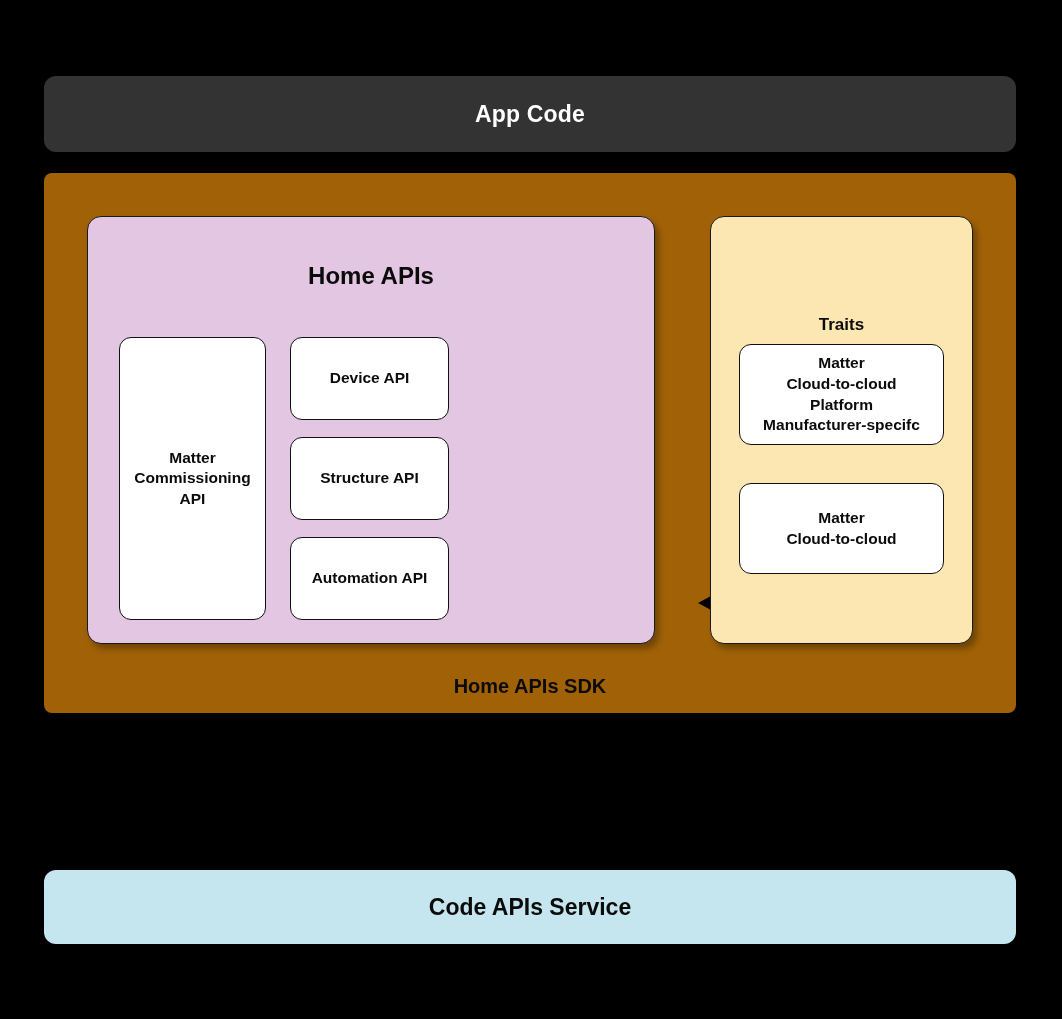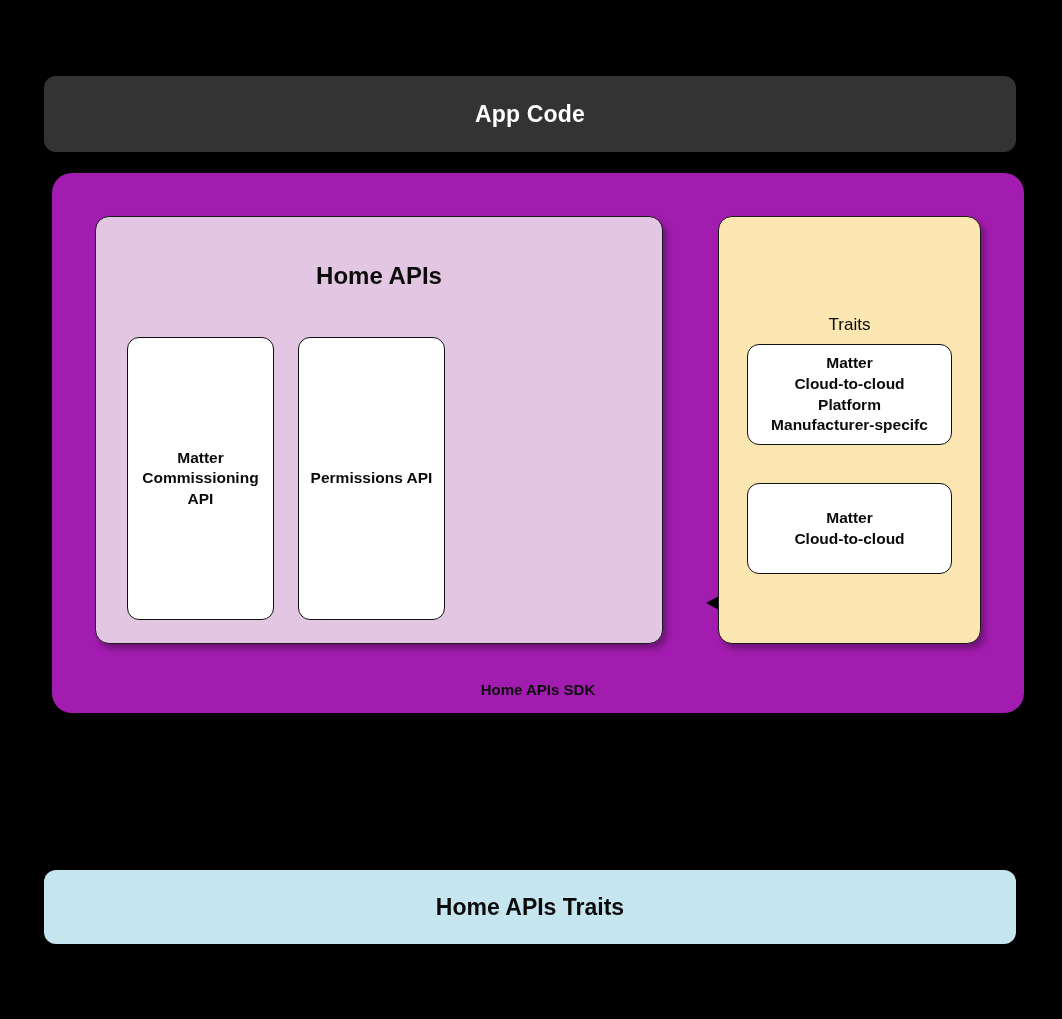--- a/index.html
+++ b/index.html
@@ -35,35 +35,35 @@
   .app-code-label {
     color: #ffffff;
     font-size: 23px;
     font-weight: bold;
     letter-spacing: 0.2px;
   }
 
   
   .sdk-container {
     position: absolute;
-    left: 52px;
+    left: 44px;
     top: 173px;
     width: 972px;
     height: 540px;
-    background: #a21caf;
-    border-radius: 20px;
+    background: #a16207;
+    border-radius: 8px;
   }
   .sdk-label {
     position: absolute;
     left: 0;
     right: 0;
     bottom: 15px;
     text-align: center;
     color: #0b0b0b;
-    font-size: 15px;
+    font-size: 20px;
     font-weight: bold;
   }
 
   
   .panel {
     position: absolute;
     border: 1.5px solid #1a1a1a;
     border-radius: 14px;
     box-shadow: 4px 5px 6px rgba(0,0,0,0.30);
   }
@@ -88,21 +88,21 @@
     text-align: center;
     font-size: 24px;
     font-weight: bold;
     color: #0b0b0b;
     margin-top: 45px;
   }
 
   .section-heading {
     text-align: center;
     font-size: 17px;
-    font-weight: normal;
+    font-weight: bold;
     color: #0b0b0b;
   }
 
   
   .card {
     background: #ffffff;
     border: 1.5px solid #111111;
     border-radius: 12px;
     display: flex;
     align-items: center;
@@ -187,21 +187,25 @@
     <span class="app-code-label">App Code</span>
   </div>
 
   <div class="sdk-container">
 
     <div class="panel home-apis-panel">
       <div class="panel-title">Home APIs</div>
 
       <div class="apis-row">
         <div class="card card-tall">Matter<br>Commissioning<br>API</div>
-        <div class="card card-tall">Permissions API</div>
+        <div class="card-col">
+          <div class="card card-small">Device API</div>
+          <div class="card card-small">Structure API</div>
+          <div class="card card-small">Automation API</div>
+        </div>
       </div>
     </div>
 
     <div class="arrow">
       <svg width="58" height="20" viewBox="0 0 58 20">
         <line x1="10" y1="10" x2="48" y2="10" stroke="#000000" stroke-width="4"></line>
         <polygon points="0,10 13,3 13,17" fill="#000000"></polygon>
         <polygon points="58,10 45,3 45,17" fill="#000000"></polygon>
       </svg>
     </div>
@@ -215,16 +219,16 @@
         <div class="heading-spacer"></div>
 
         <div class="card types-card types-card-devices">Matter<br>Cloud-to-cloud</div>
       </div>
     </div>
 
     <div class="sdk-label">Home APIs SDK</div>
   </div>
 
   <div class="service-bar">
-    <span class="service-label">Home APIs Traits</span>
+    <span class="service-label">Code APIs Service</span>
   </div>
 
 </div>
 
 </body></html>

